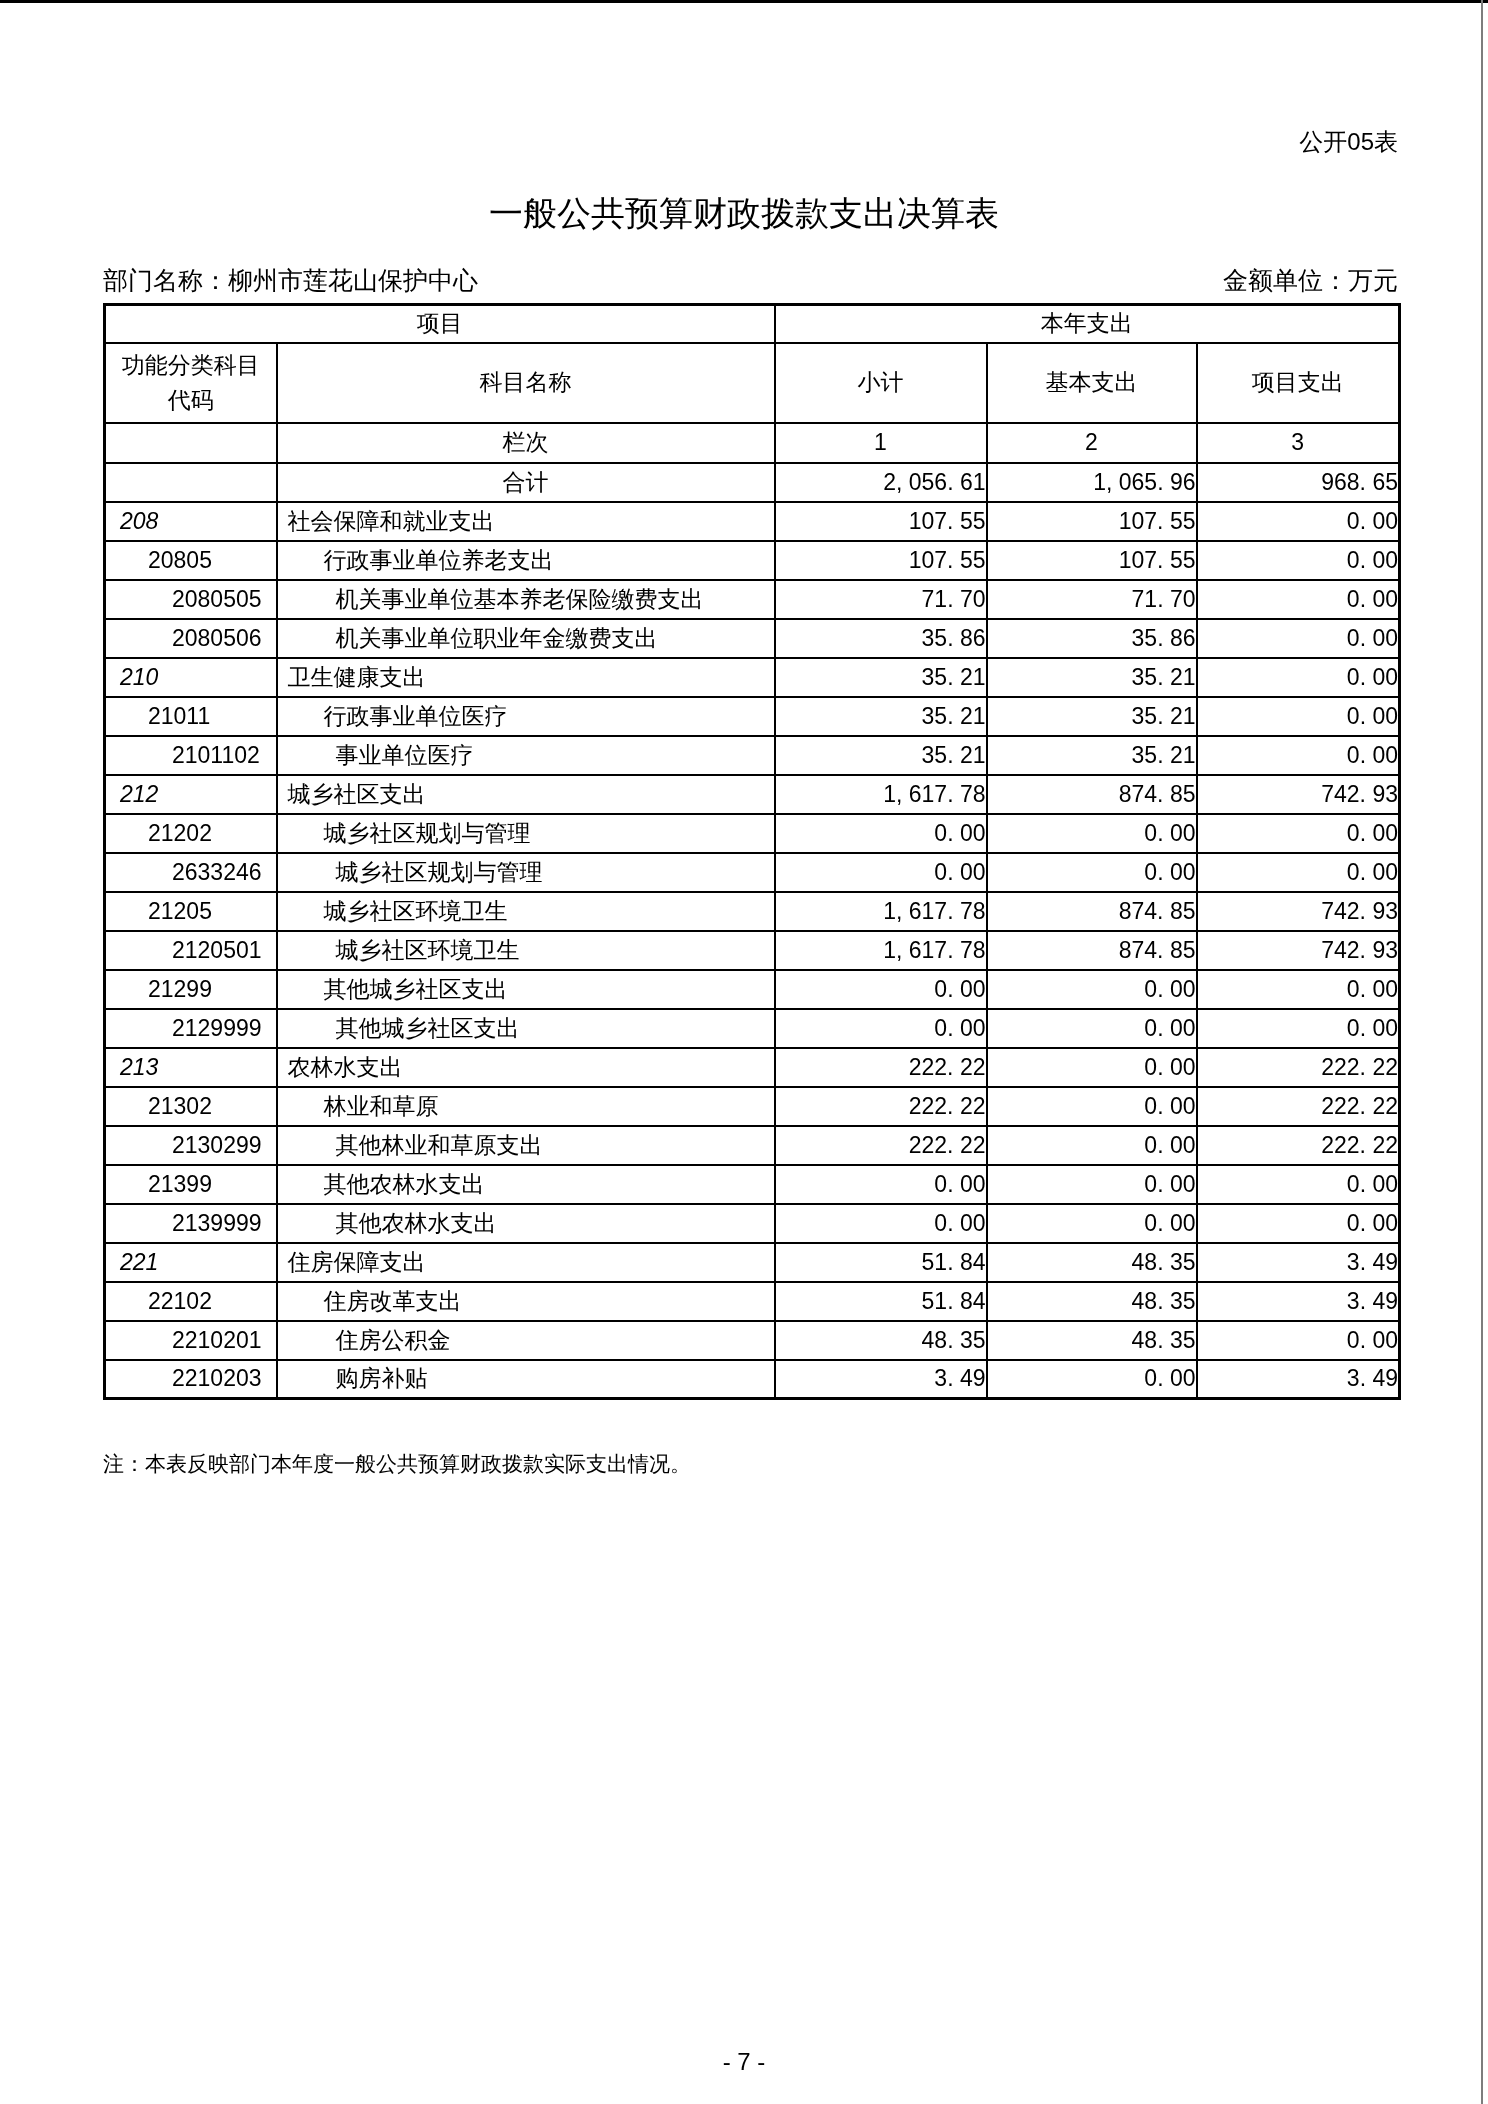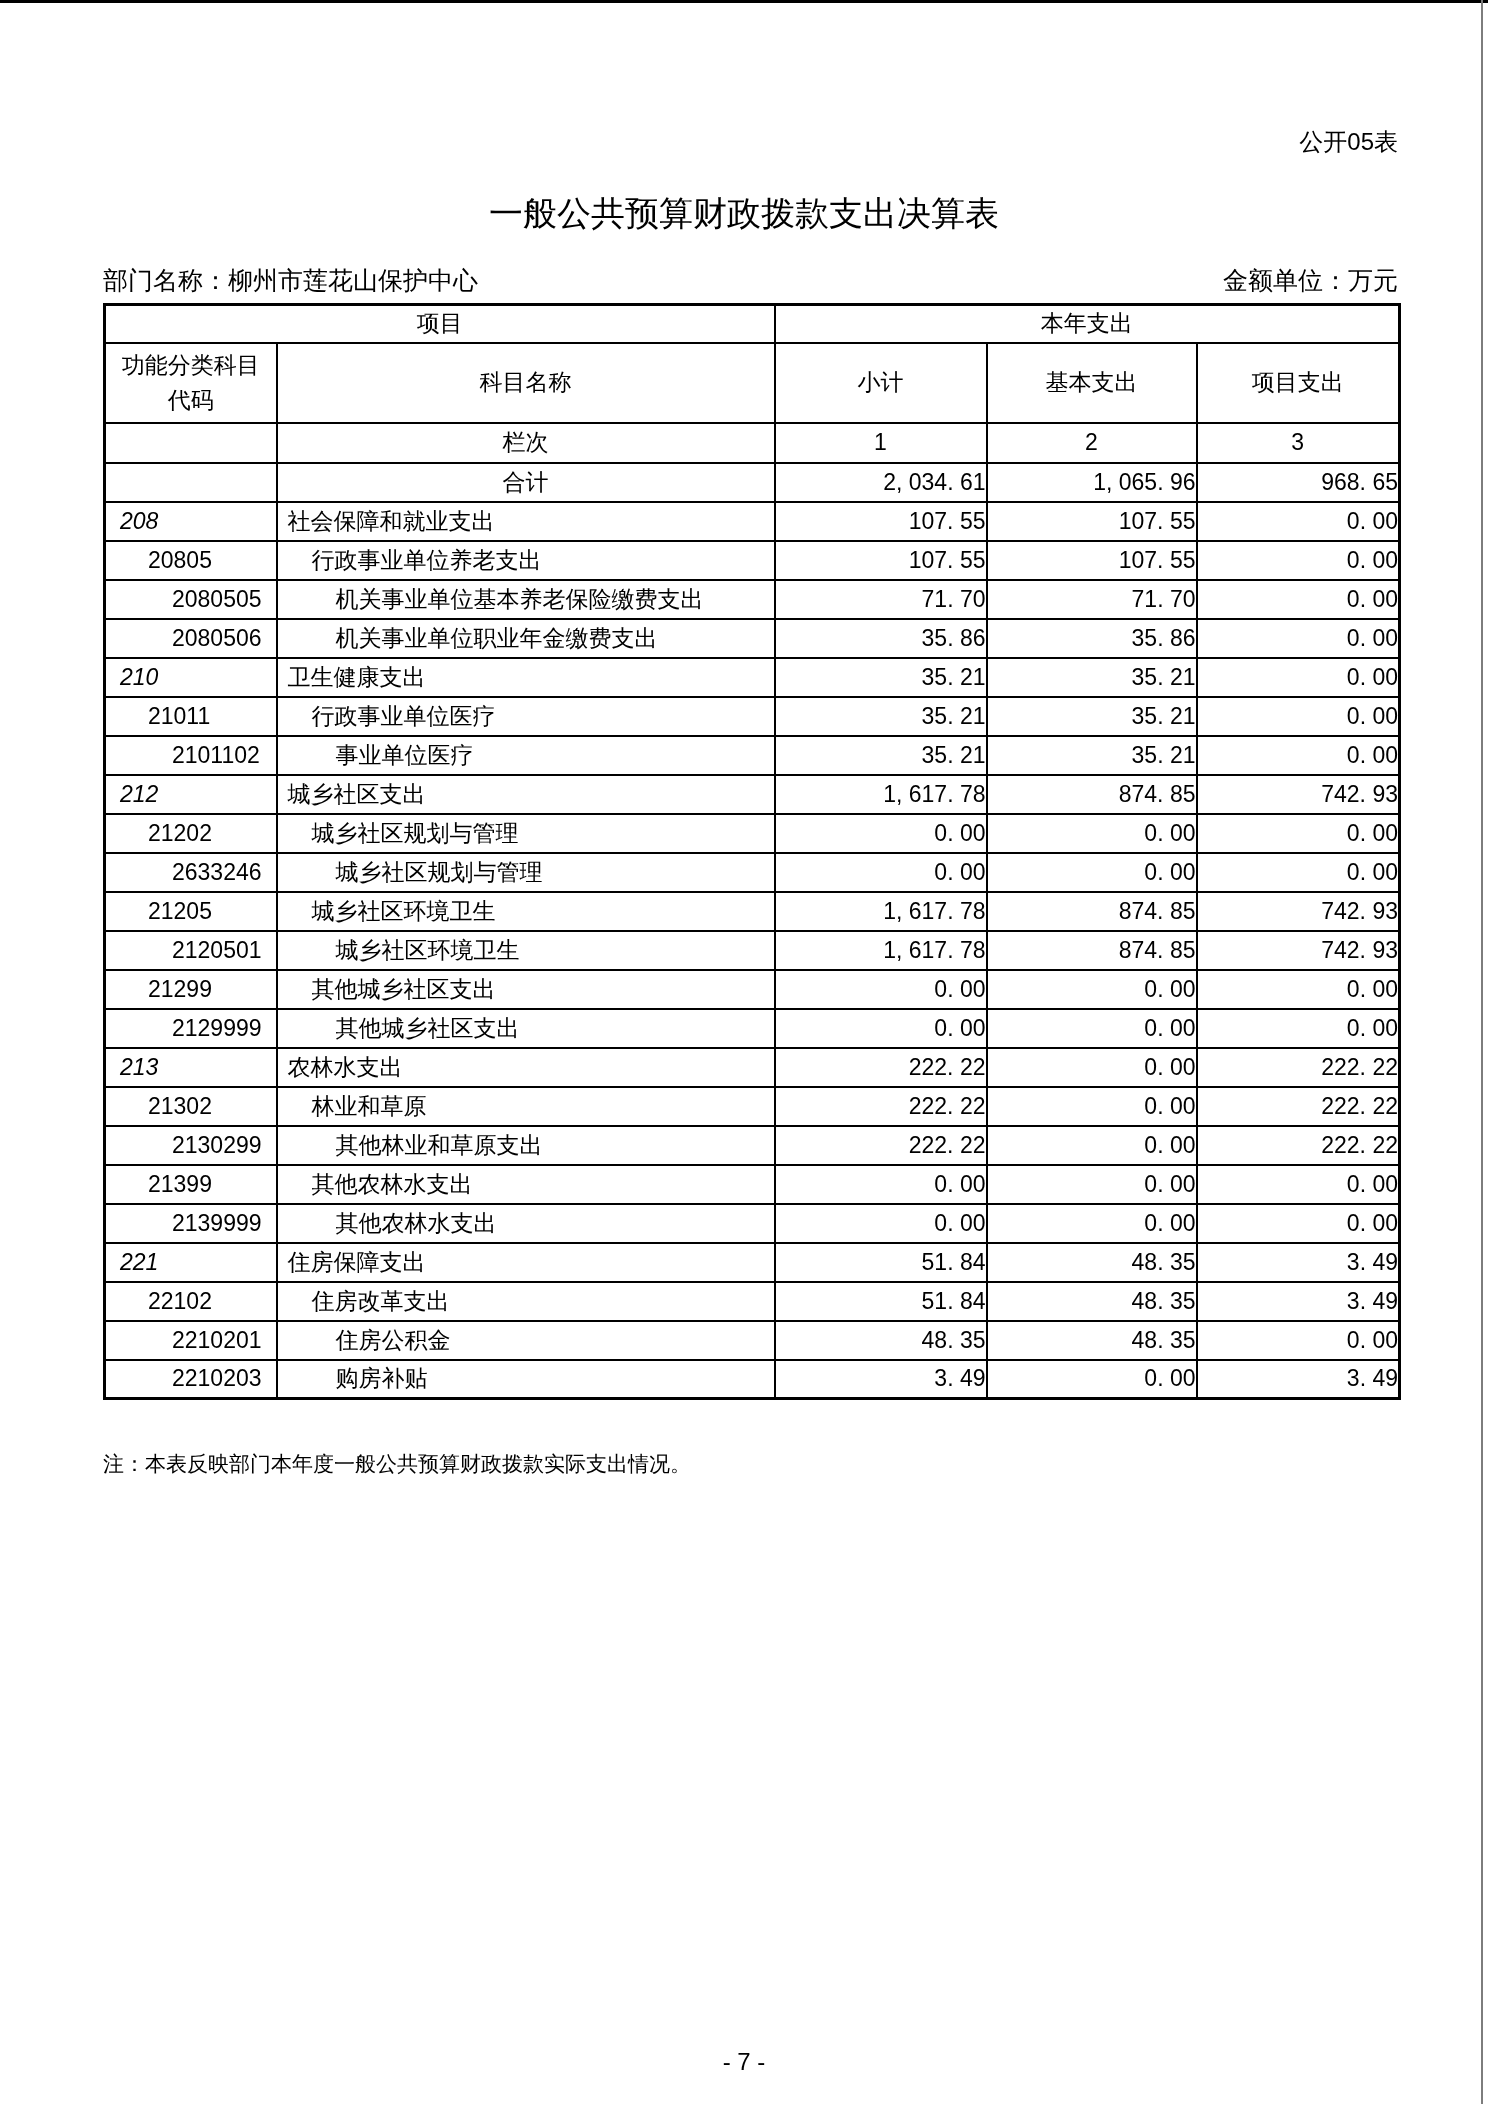--- a/index.html
+++ b/index.html
@@ -39,21 +39,21 @@
   tbody.rows td { height: 39px; }
 
   td.code { text-align: left; }
   td.code.l1 { padding-left: 14px; font-style: italic; }
   td.code.l2 { padding-left: 42px; }
   td.code.l3 { padding-left: 66px; }
 
   td.name { text-align: left; }
   td.name.l0 { text-align: center; }
   td.name.l1 { padding-left: 10px; }
-  td.name.l2 { padding-left: 34px; }
+  td.name.l2 { padding-left: 46px; }
   td.name.l3 { padding-left: 58px; }
 
   td.num { text-align: right; padding-right: 8px; }
 
   .footnote {
     position: absolute; top: 1450px; left: 103px;
     font-size: 21px;
   }
   .pagenum {
     position: absolute; top: 2048px; left: 0; width: 1488px;
@@ -104,21 +104,21 @@
         <td>栏次</td>
         <td>1</td>
         <td>2</td>
         <td>3</td>
       </tr>
     </thead>
     <tbody class="rows">
   <tr>
     <td class="code l0"></td>
     <td class="name l0">合计</td>
-    <td class="num">2, 034. 61</td>
+    <td class="num">2, 056. 61</td>
     <td class="num">1, 065. 96</td>
     <td class="num">968. 65</td>
   </tr>
 
   <tr>
     <td class="code l1">208</td>
     <td class="name l1">社会保障和就业支出</td>
     <td class="num">107. 55</td>
     <td class="num">107. 55</td>
     <td class="num">0. 00</td>

